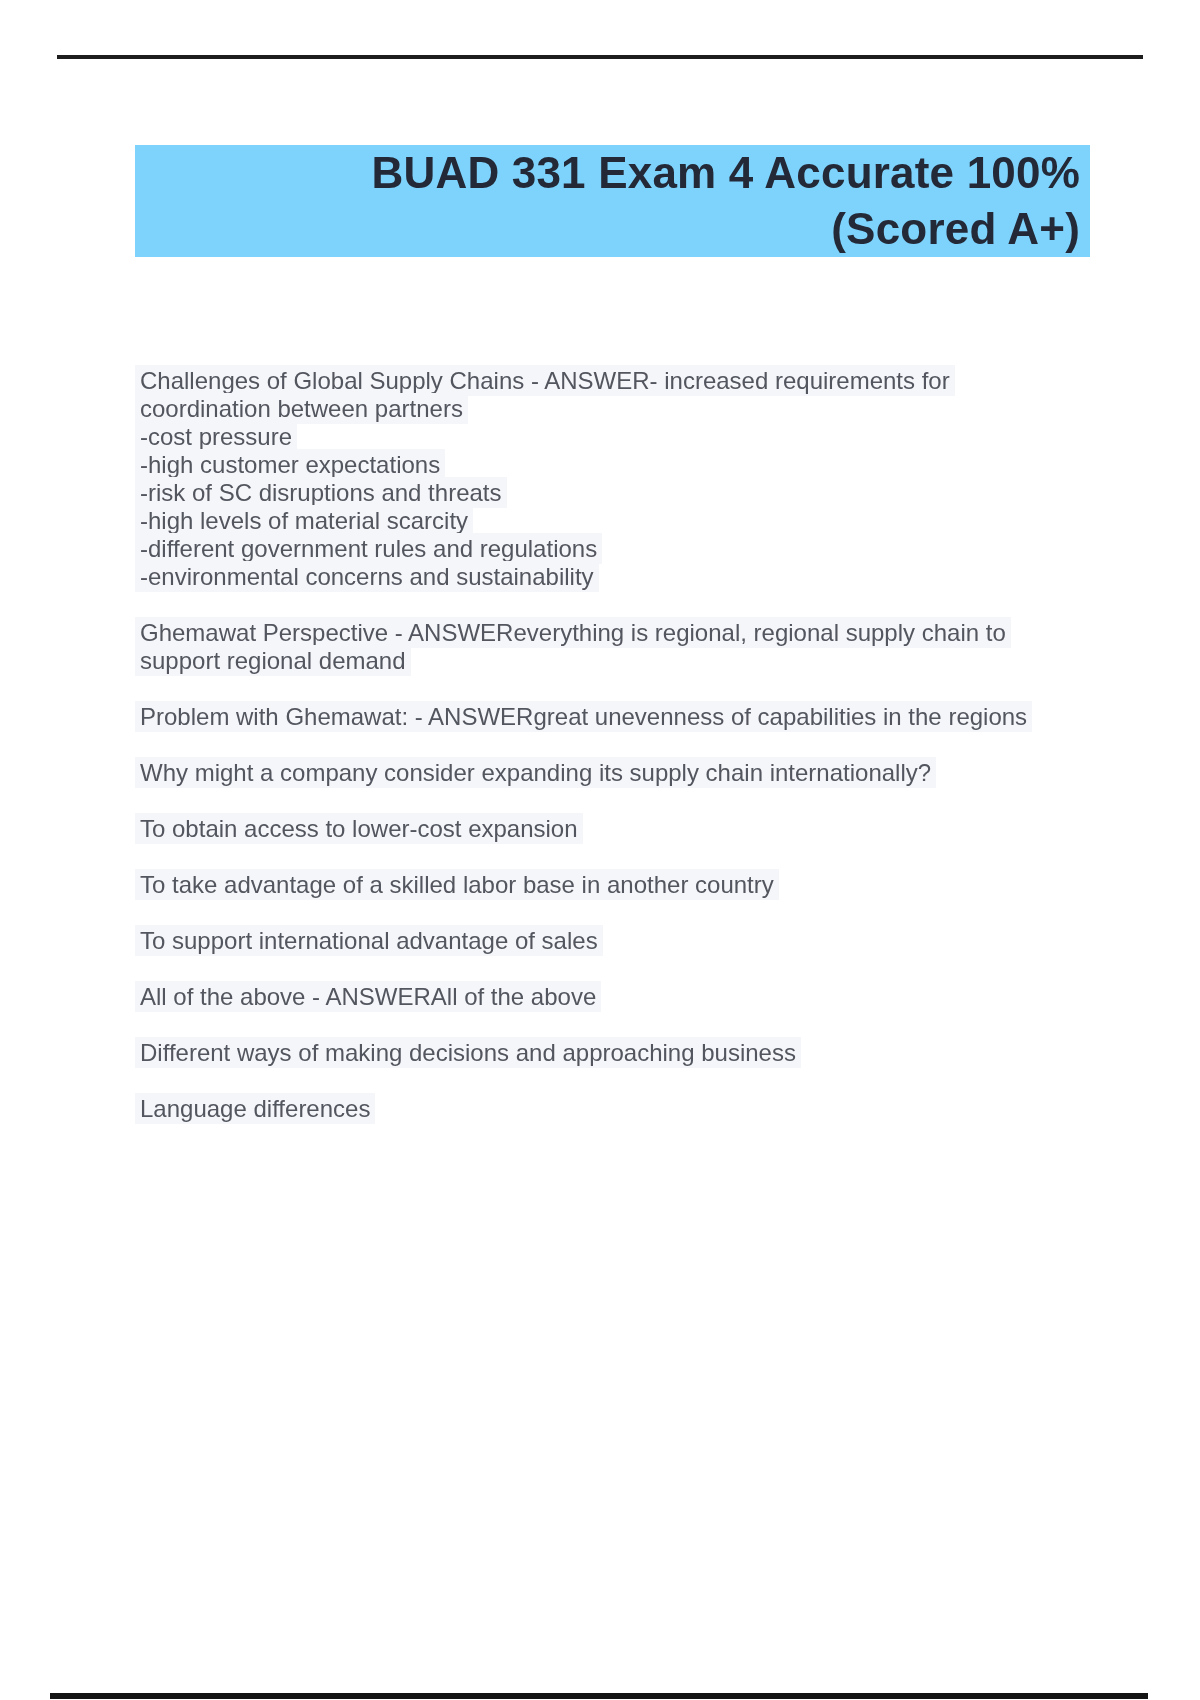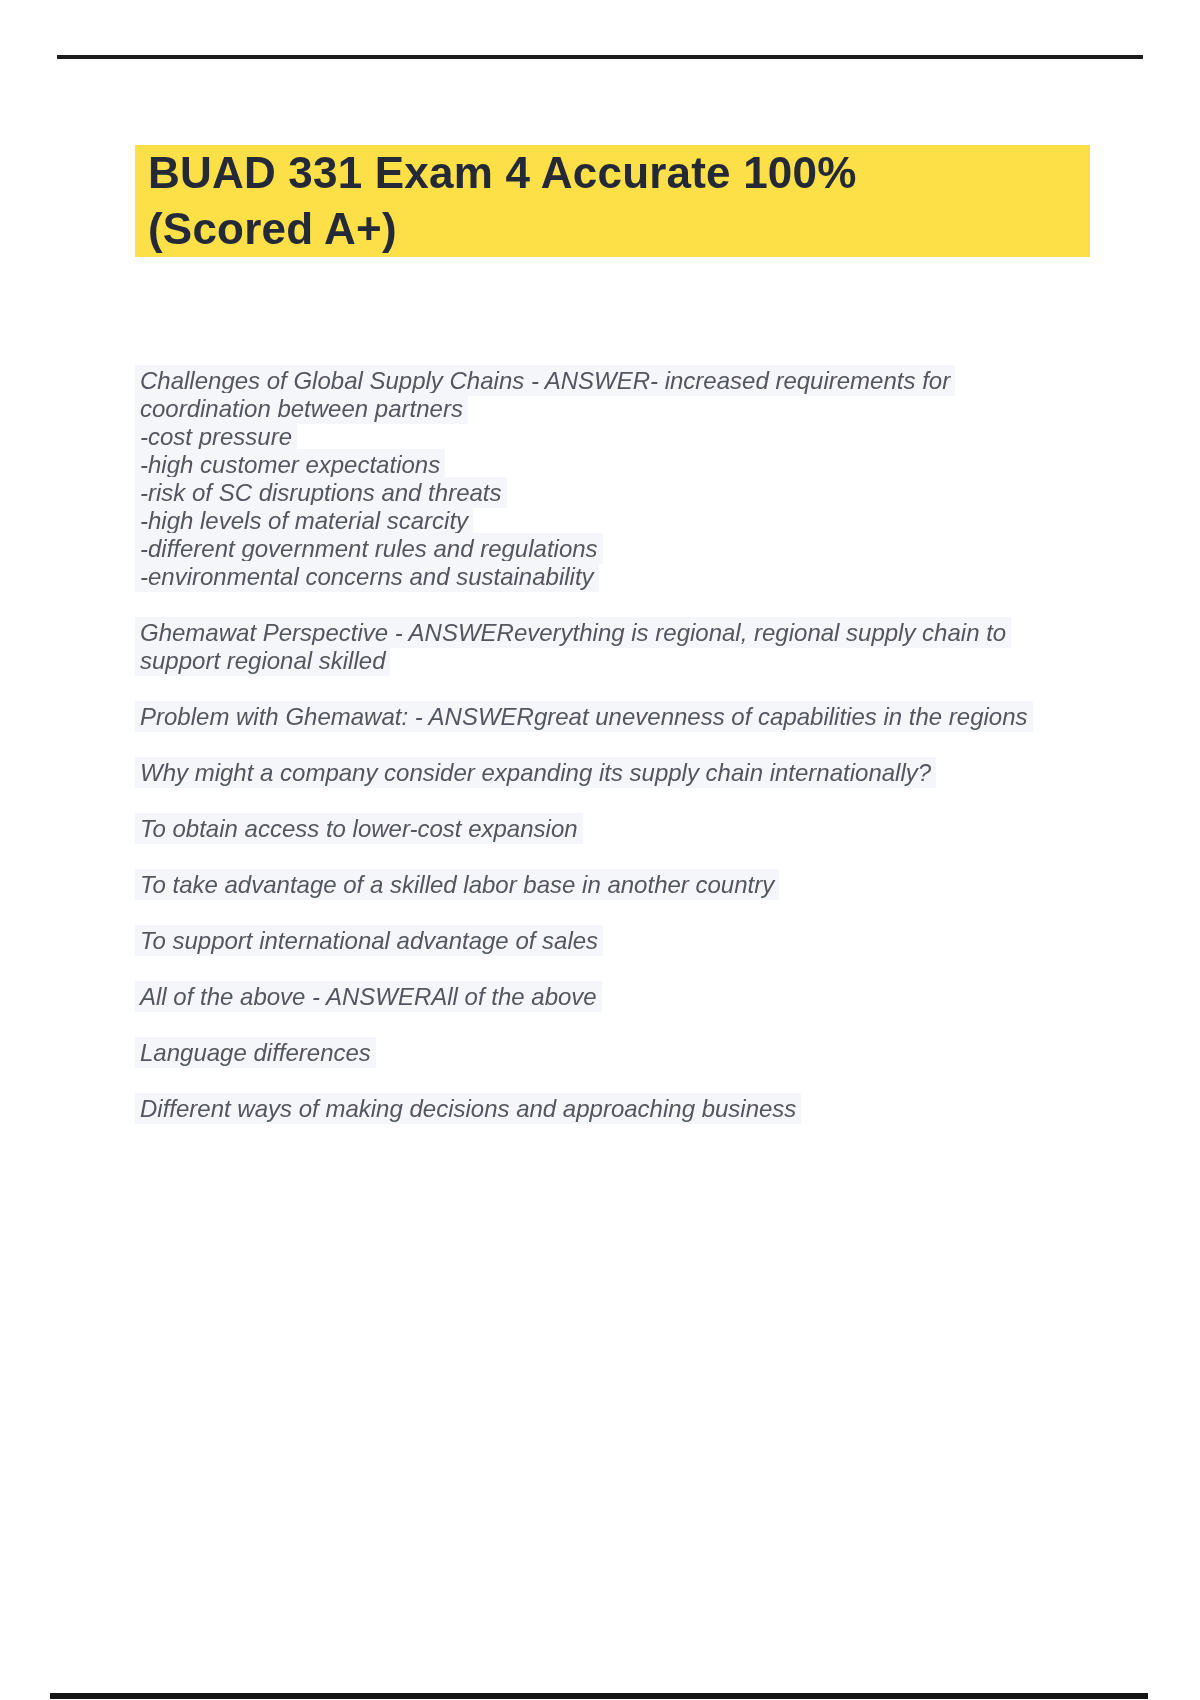--- a/index.html
+++ b/index.html
@@ -34,40 +34,40 @@
   }
   .doc-title {
     position: absolute;
     left: 135px;
     top: 145px;
     width: 955px;
     min-height: 112px;
     margin: 0;
     box-sizing: border-box;
     padding: 0 10px 0 13px;
-    background: #fde047;
+    background: #7dd3fc;
     color: #242938;
     font-size: 44px;
     line-height: 56px;
     font-weight: bold;
     letter-spacing: 0.2px;
     white-space: pre-line;
+    text-align: right;
   }
   .doc-body {
     position: absolute;
     left: 135px;
     top: 367px;
     width: 935px;
     color: #53565f;
     font-size: 24px;
     line-height: 28px;
   }
   .doc-body p {
     margin: 0 0 28px 0;
-    font-style: italic;
   }
   .hl {
     background: #f5f6f9;
     padding: 2px 5px;
     box-decoration-break: clone;
     -webkit-box-decoration-break: clone;
     white-space: pre-line;
   }
 </style>
 </head>
@@ -83,26 +83,26 @@
   <div class="doc-body">
     <p><span class="hl">Challenges of Global Supply Chains - ANSWER- increased requirements for
 coordination between partners
 -cost pressure
 -high customer expectations
 -risk of SC disruptions and threats
 -high levels of material scarcity
 -different government rules and regulations
 -environmental concerns and sustainability</span></p>
     <p><span class="hl">Ghemawat Perspective - ANSWEReverything is regional, regional supply chain to
-support regional skilled</span></p>
+support regional demand</span></p>
     <p><span class="hl">Problem with Ghemawat: - ANSWERgreat unevenness of capabilities in the regions</span></p>
     <p><span class="hl">Why might a company consider expanding its supply chain internationally?</span></p>
     <p><span class="hl">To obtain access to lower-cost expansion</span></p>
     <p><span class="hl">To take advantage of a skilled labor base in another country</span></p>
     <p><span class="hl">To support international advantage of sales</span></p>
     <p><span class="hl">All of the above - ANSWERAll of the above</span></p>
+    <p><span class="hl">Different ways of making decisions and approaching business</span></p>
     <p><span class="hl">Language differences</span></p>
-    <p><span class="hl">Different ways of making decisions and approaching business</span></p>
   </div>
 
   <div class="rule rule-bottom"></div>
 
 </div>
 
 </body></html>

